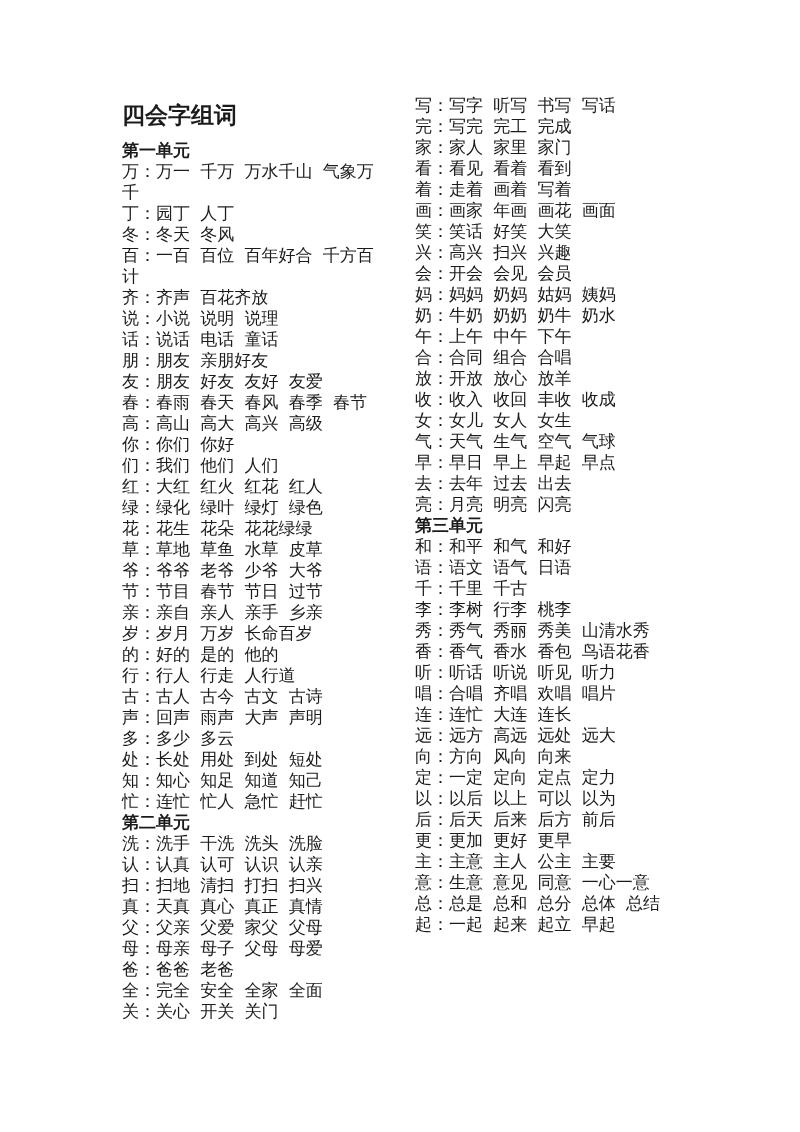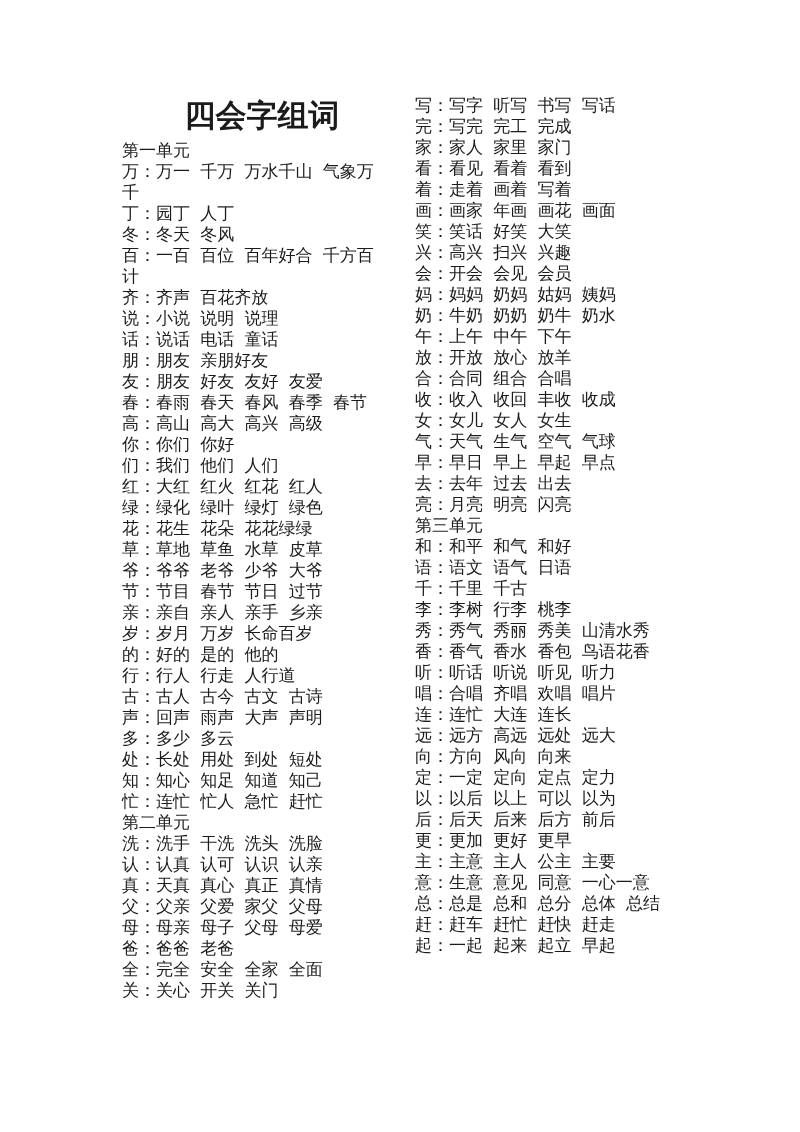--- a/index.html
+++ b/index.html
@@ -10,37 +10,36 @@
   .page {
     position: relative;
     width: 800px;
     height: 1132px;
     background: #ffffff;
     overflow: hidden;
     font-family: "Liberation Serif", "DejaVu Serif", serif;
     color: #1b1b1b;
   }
   .doc-title {
-    font-size: 31px;
+    font-size: 23px;
     font-weight: bold;
     line-height: 48px;
-    text-align: center;
     white-space: nowrap;
   }
   .col {
     position: absolute;
     font-size: 17px;
     line-height: 21px;
     word-spacing: 6px;
     white-space: nowrap;
   }
   .col-left  { left: 122px; top: 92px;  width: 280px; }
   .col-right { left: 415px; top: 95px;  width: 380px; }
   .row { height: 21px; }
-  .row.heading { font-weight: normal; }
+  .row.heading { font-weight: bold; }
 </style>
 </head>
 <body>
 
 <div class="page">
   <div class="col col-left">
     <div class="doc-title">四会字组词</div>
     <div>
         <div class="row heading">第一单元</div>
         <div class="row line">万：万一 千万 万水千山 气象万</div>
@@ -70,20 +69,21 @@
         <div class="row line">行：行人 行走 人行道</div>
         <div class="row line">古：古人 古今 古文 古诗</div>
         <div class="row line">声：回声 雨声 大声 声明</div>
         <div class="row line">多：多少 多云</div>
         <div class="row line">处：长处 用处 到处 短处</div>
         <div class="row line">知：知心 知足 知道 知己</div>
         <div class="row line">忙：连忙 忙人 急忙 赶忙</div>
         <div class="row heading">第二单元</div>
         <div class="row line">洗：洗手 干洗 洗头 洗脸</div>
         <div class="row line">认：认真 认可 认识 认亲</div>
+        <div class="row line">扫：扫地 清扫 打扫 扫兴</div>
         <div class="row line">真：天真 真心 真正 真情</div>
         <div class="row line">父：父亲 父爱 家父 父母</div>
         <div class="row line">母：母亲 母子 父母 母爱</div>
         <div class="row line">爸：爸爸 老爸</div>
         <div class="row line">全：完全 安全 全家 全面</div>
         <div class="row line">关：关心 开关 关门</div>
       </div>
   </div>
   <div class="col col-right">
     <div>
@@ -92,22 +92,22 @@
         <div class="row line">家：家人 家里 家门</div>
         <div class="row line">看：看见 看着 看到</div>
         <div class="row line">着：走着 画着 写着</div>
         <div class="row line">画：画家 年画 画花 画面</div>
         <div class="row line">笑：笑话 好笑 大笑</div>
         <div class="row line">兴：高兴 扫兴 兴趣</div>
         <div class="row line">会：开会 会见 会员</div>
         <div class="row line">妈：妈妈 奶妈 姑妈 姨妈</div>
         <div class="row line">奶：牛奶 奶奶 奶牛 奶水</div>
         <div class="row line">午：上午 中午 下午</div>
+        <div class="row line">合：合同 组合 合唱</div>
         <div class="row line">放：开放 放心 放羊</div>
-        <div class="row line">合：合同 组合 合唱</div>
         <div class="row line">收：收入 收回 丰收 收成</div>
         <div class="row line">女：女儿 女人 女生</div>
         <div class="row line">气：天气 生气 空气 气球</div>
         <div class="row line">早：早日 早上 早起 早点</div>
         <div class="row line">去：去年 过去 出去</div>
         <div class="row line">亮：月亮 明亮 闪亮</div>
         <div class="row heading">第三单元</div>
         <div class="row line">和：和平 和气 和好</div>
         <div class="row line">语：语文 语气 日语</div>
         <div class="row line">千：千里 千古</div>
@@ -119,17 +119,16 @@
         <div class="row line">连：连忙 大连 连长</div>
         <div class="row line">远：远方 高远 远处 远大</div>
         <div class="row line">向：方向 风向 向来</div>
         <div class="row line">定：一定 定向 定点 定力</div>
         <div class="row line">以：以后 以上 可以 以为</div>
         <div class="row line">后：后天 后来 后方 前后</div>
         <div class="row line">更：更加 更好 更早</div>
         <div class="row line">主：主意 主人 公主 主要</div>
         <div class="row line">意：生意 意见 同意 一心一意</div>
         <div class="row line">总：总是 总和 总分 总体 总结</div>
-        <div class="row line">赶：赶车 赶忙 赶快 赶走</div>
         <div class="row line">起：一起 起来 起立 早起</div>
       </div>
   </div>
 </div>
 
 </body></html>

